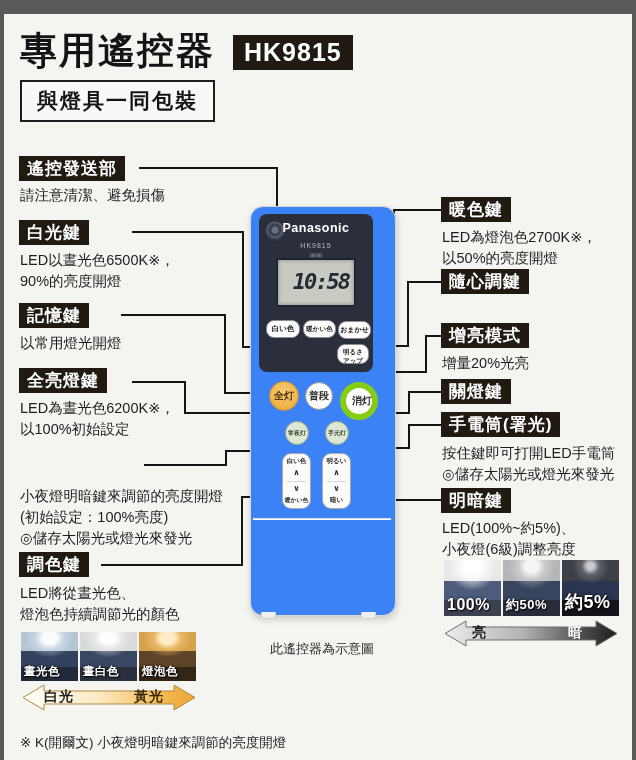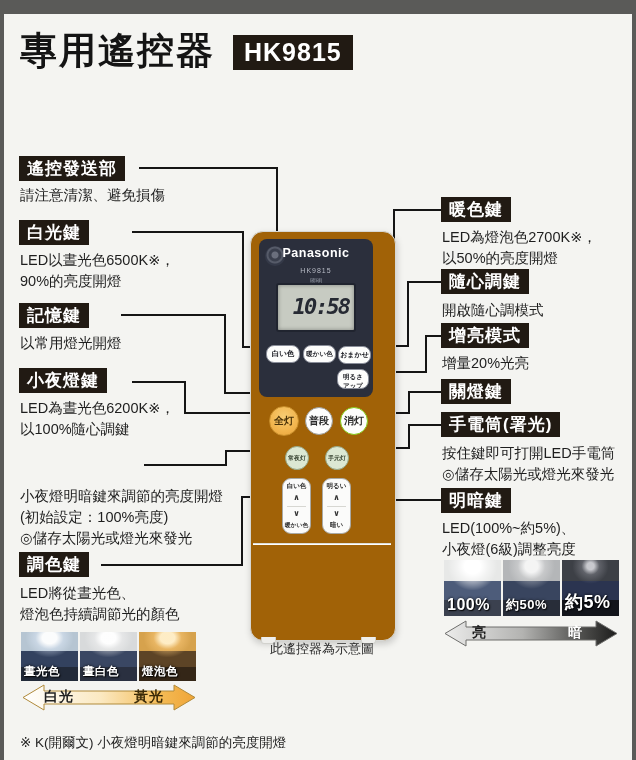--- a/index.html
+++ b/index.html
@@ -11,21 +11,21 @@
   .model-box{position:absolute;left:229px;top:21px;background:#211a13;color:#fff;
              font-size:25px;font-weight:bold;padding:3px 11px;letter-spacing:1px;}
   .pack-box{position:absolute;left:16px;top:66px;border:2px solid #1c1c1c;background:#f8f8f6;
             font-size:21px;font-weight:bold;padding:5px 15px;letter-spacing:2px;color:#141414;}
   
   .co-label{position:absolute;background:#211a13;color:#fff;font-size:17px;font-weight:bold;
             line-height:25px;height:25px;padding:0 8px;letter-spacing:1px;white-space:nowrap;}
   .co-desc{position:absolute;font-size:14.5px;line-height:20px;color:#1e1e1e;white-space:nowrap;}
   .ln{position:absolute;background:#151515;}
   
-  .remote{position:absolute;left:246px;top:217px;width:144px;height:408px;background:#a16207;
+  .remote{position:absolute;left:246px;top:192px;width:144px;height:408px;background:#3b82f6;
           border:1px solid #d7d7d3;border-radius:13px;box-shadow:1px 3px 7px rgba(0,0,0,.18);}
   .panel{position:absolute;left:8px;top:7px;width:114px;height:158px;background:#2b2f3c;border-radius:8px;}
   .sensor{position:absolute;left:6px;top:7px;width:20px;height:20px;border-radius:50%;
           background:radial-gradient(circle at 50% 45%,#6a6f7d 0 3px,#3a3f4d 4px 6px,#565b69 7px 8px,#343948 9px);}
   .brand{position:absolute;left:0;right:0;top:7px;text-align:center;color:#fff;font-size:12.5px;
          font-weight:bold;letter-spacing:.5px;}
   .panel-model{position:absolute;left:0;right:0;top:28px;text-align:center;color:#b8bcc6;font-size:7px;letter-spacing:1px;}
   .panel-cat{position:absolute;left:0;right:0;top:38px;text-align:center;color:#9aa0ac;font-size:6px;}
   .lcd{position:absolute;left:17px;top:44px;width:76px;height:45px;background:#c7cbc2;border-radius:3px;
        border:2px solid #20242f;box-shadow:inset 0 0 4px rgba(0,0,0,.35);}
@@ -53,20 +53,21 @@
   
   .footnote{position:absolute;left:16px;top:720px;font-size:13.5px;color:#252525;}
 </style>
 </head>
 <body>
 
 <div id="page">
 
   <div class="title">專用遙控器</div>
   <div class="model-box">HK9815</div>
+  <div class="pack-box">與燈具一同包裝</div>
 
   <div class="ln" style="left:135px;top:153px;width:139px;height:2px"></div>
   <div class="ln" style="left:272px;top:153px;width:2px;height:71px"></div>
   <div class="ln" style="left:128px;top:217px;width:112px;height:2px"></div>
   <div class="ln" style="left:238px;top:217px;width:2px;height:117px"></div>
   <div class="ln" style="left:238px;top:332px;width:26px;height:2px"></div>
   <div class="ln" style="left:117px;top:300px;width:105px;height:2px"></div>
   <div class="ln" style="left:220px;top:300px;width:2px;height:80px"></div>
   <div class="ln" style="left:220px;top:378px;width:93px;height:2px"></div>
   <div class="ln" style="left:311px;top:378px;width:2px;height:12px"></div>
@@ -100,38 +101,37 @@
   <div class="co-label" style="left:15px;top:142px">遙控發送部</div>
   <div class="co-desc" style="left:16px;top:171px">請注意清潔、避免損傷</div>
 
   <div class="co-label" style="left:15px;top:206px">白光鍵</div>
   <div class="co-desc" style="left:16px;top:236px">LED以晝光色6500K※，</div>
   <div class="co-desc" style="left:16px;top:257px">90%的亮度開燈</div>
 
   <div class="co-label" style="left:15px;top:289px">記憶鍵</div>
   <div class="co-desc" style="left:16px;top:319px">以常用燈光開燈</div>
 
-  <div class="co-label" style="left:15px;top:354px">小夜燈鍵</div>
+  <div class="co-label" style="left:15px;top:354px">全亮燈鍵</div>
   <div class="co-desc" style="left:16px;top:384px">LED為晝光色6200K※，</div>
-  <div class="co-desc" style="left:16px;top:405px">以100%隨心調鍵</div>
+  <div class="co-desc" style="left:16px;top:405px">以100%初始設定</div>
 
   <div class="co-desc" style="left:16px;top:472px">小夜燈明暗鍵來調節的亮度開燈</div>
   <div class="co-desc" style="left:16px;top:493px">(初始設定：100%亮度)</div>
   <div class="co-desc" style="left:16px;top:514px">◎儲存太陽光或燈光來發光</div>
 
   <div class="co-label" style="left:15px;top:538px">調色鍵</div>
   <div class="co-desc" style="left:16px;top:569px">LED將從晝光色、</div>
   <div class="co-desc" style="left:16px;top:590px">燈泡色持續調節光的顏色</div>
 
   <div class="co-label" style="left:437px;top:183px">暖色鍵</div>
   <div class="co-desc" style="left:438px;top:213px">LED為燈泡色2700K※，</div>
   <div class="co-desc" style="left:438px;top:234px">以50%的亮度開燈</div>
 
   <div class="co-label" style="left:437px;top:255px">隨心調鍵</div>
-  <div class="co-desc" style="left:438px;top:286px">開啟隨心調模式</div>
 
   <div class="co-label" style="left:437px;top:309px">增亮模式</div>
   <div class="co-desc" style="left:438px;top:339px">增量20%光亮</div>
 
   <div class="co-label" style="left:437px;top:365px">關燈鍵</div>
 
   <div class="co-label" style="left:437px;top:398px">手電筒(署光)</div>
   <div class="co-desc" style="left:438px;top:429px">按住鍵即可打開LED手電筒</div>
   <div class="co-desc" style="left:438px;top:450px">◎儲存太陽光或燈光來發光</div>
 
@@ -153,21 +153,21 @@
       <div class="pill" style="left:79px;top:107px;width:31px;height:16px;font-size:7px;line-height:16px;">おまかせ</div>
       <div class="pill" style="left:78px;top:130px;width:32px;height:20px;font-size:6.5px;line-height:9px;padding-top:2px;box-sizing:border-box;"><span>明るさ</span><br>
            <span>アップ</span></div>
     </div>
 
     <div class="rbtn" style="left:18px;top:174px;width:28px;height:28px;line-height:28px;font-size:10px;color:#4a3208;
          background:radial-gradient(circle at 50% 35%,#f8cd74,#f2b54e 60%,#e8a23a);border:1px solid #c98f2c;">全灯</div>
     <div class="rbtn" style="left:54px;top:175px;width:26px;height:26px;line-height:26px;font-size:10px;color:#2c2c2c;
          background:#fdfdfc;border:1px solid #9b9b97;">普段</div>
     <div class="rbtn" style="left:89px;top:175px;width:26px;height:26px;line-height:26px;font-size:10px;color:#2c2c2c;
-         background:#fdfdfc;border:1px solid #84cc16;">消灯</div>
+         background:#fdfdfc;border:6px solid #84cc16;text-align:right;">消灯</div>
 
     <div class="rbtn" style="left:34px;top:214px;width:22px;height:22px;line-height:22px;font-size:6px;color:#3a4634;
          background:#dce8d3;border:1px solid #96a888;">常夜灯</div>
     <div class="rbtn" style="left:74px;top:214px;width:22px;height:22px;line-height:22px;font-size:6px;color:#3a4634;
          background:#dce8d3;border:1px solid #96a888;">手元灯</div>
 
     <div class="rocker" style="left:31px;top:246px;">
       <span class="rk-t">白い色</span>
       <span class="rk-c">∧</span>
       <span class="rk-div"></span>

